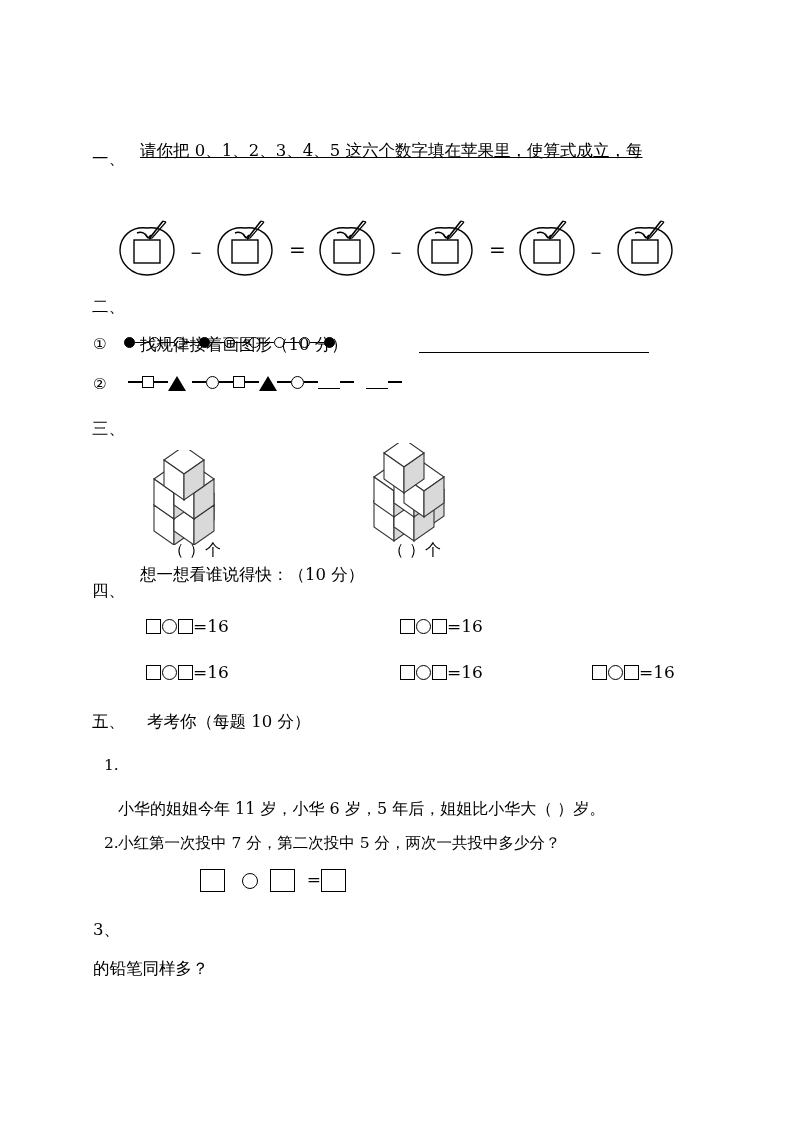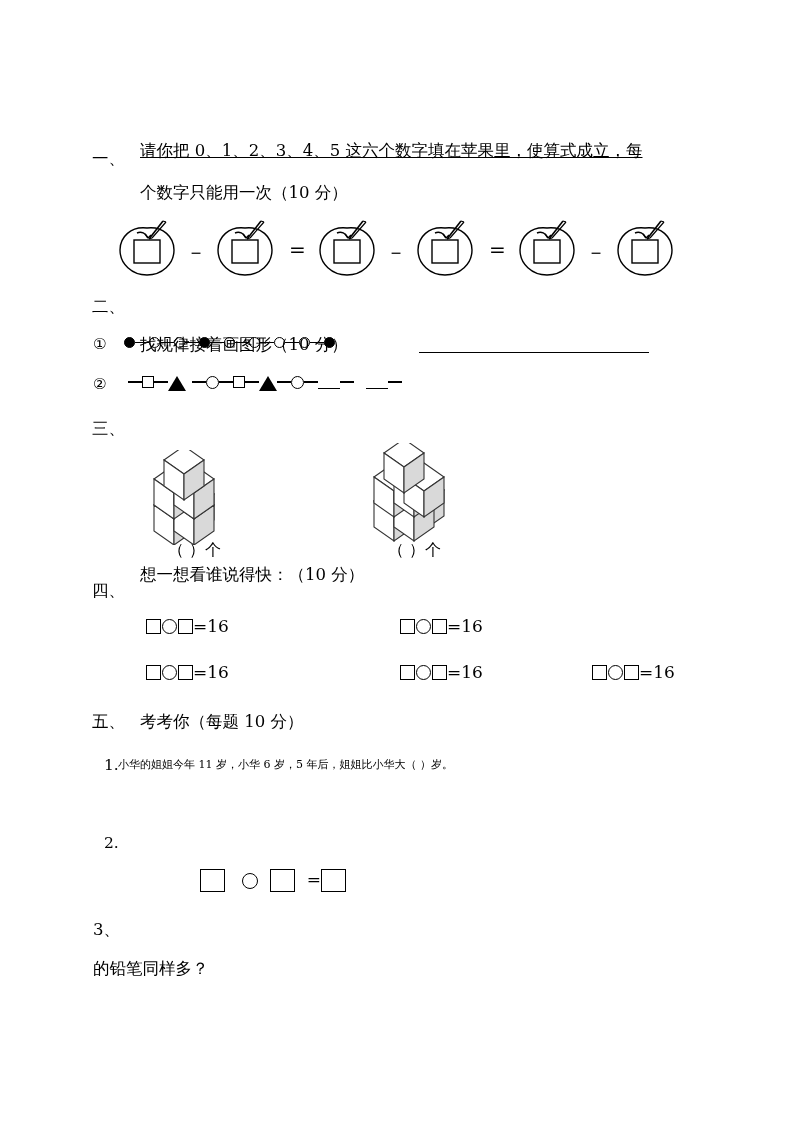--- a/index.html
+++ b/index.html
@@ -186,21 +186,20 @@
   }
 </style>
 </head>
 <body>
 
 <div class="page">
 
 
   <div class="sec-num" style="left:92px; top:142px;">一、</div>
   <div class="qline" style="left:140px; top:134px;text-decoration:underline;">请你把 0、1、2、3、4、5 这六个数字填在苹果里，使算式成立，每</div>
-  <div class="indent-text" style="left:140px; top:176px;">个数字只能用一次（10 分）</div>
 
   <div class="apple-row">
 
     <div class="apple" style="left:0px; top:4px;">
       <svg width="64" height="62" viewBox="0 0 64 62">
         <path d="M32 11 C16 9 5 20 5 33 C5 47 17 58 32 58 C47 58 59 47 59 33 C59 20 48 9 32 11 Z" fill="none" stroke="#000" stroke-width="1.4"></path>
         <rect x="19" y="23" width="26" height="23" fill="none" stroke="#000" stroke-width="1.4"></rect>
         <path d="M34 22 L48 4" stroke="#000" stroke-width="1.6" fill="none"></path>
         <path d="M37 21 L51 5" stroke="#000" stroke-width="1.2" fill="none"></path>
         <path d="M48 4 L51 5" stroke="#000" stroke-width="1.2" fill="none"></path>
@@ -362,26 +361,27 @@
     <span class="eq-sq"></span><span class="eq-ci"></span><span class="eq-sq"></span><span class="eq-txt">=16</span>
   </div>
   <div class="eqn" style="left:400px; top:661px;">
     <span class="eq-sq"></span><span class="eq-ci"></span><span class="eq-sq"></span><span class="eq-txt">=16</span>
   </div>
   <div class="eqn" style="left:592px; top:661px;">
     <span class="eq-sq"></span><span class="eq-ci"></span><span class="eq-sq"></span><span class="eq-txt">=16</span>
   </div>
 
   <div class="sec-num" style="left:92px; top:705px;">五、</div>
-  <div class="qline" style="left:140px; top:705px;">考考你（每题 10 分）</div>
+  <div class="qline" style="left:147px; top:705px;">考考你（每题 10 分）</div>
 
   <div class="qline" style="left:104px; top:748px; font-size:15.5px;">1.</div>
-  <div class="qline" style="left:118px; top:748px; font-size:11px;">小华的姐姐今年 11 岁，小华 6 岁，5 年后，姐姐比小华大（    ）岁。</div>
+  <div class="qline" style="left:118px; top:792px; font-size:16px;">小华的姐姐今年 11 岁，小华 6 岁，5 年后，姐姐比小华大（    ）岁。</div>
 
   <div class="qline" style="left:104px; top:826px; font-size:15.5px;">2.</div>
+  <div class="qline" style="left:118px; top:826px; font-size:15.5px;">小红第一次投中 7 分，第二次投中 5 分，两次一共投中多少分？</div>
   <div class="ansrow" style="left:200px; top:869px;">
     <span class="big-sq"></span>
     <span style="display:inline-block;width:12px;"></span><span class="big-ci"></span><span style="display:inline-block;width:12px;"></span><span class="big-sq"></span>
     <span style="display:inline-block;width:6px;"></span><span>=</span><span class="big-sq"></span>
   </div>
 
   <div class="qline" style="left:93px; top:913px;">3、</div>
   <div class="qline" style="left:93px; top:952px;">的铅笔同样多？</div>
 
 </div>

